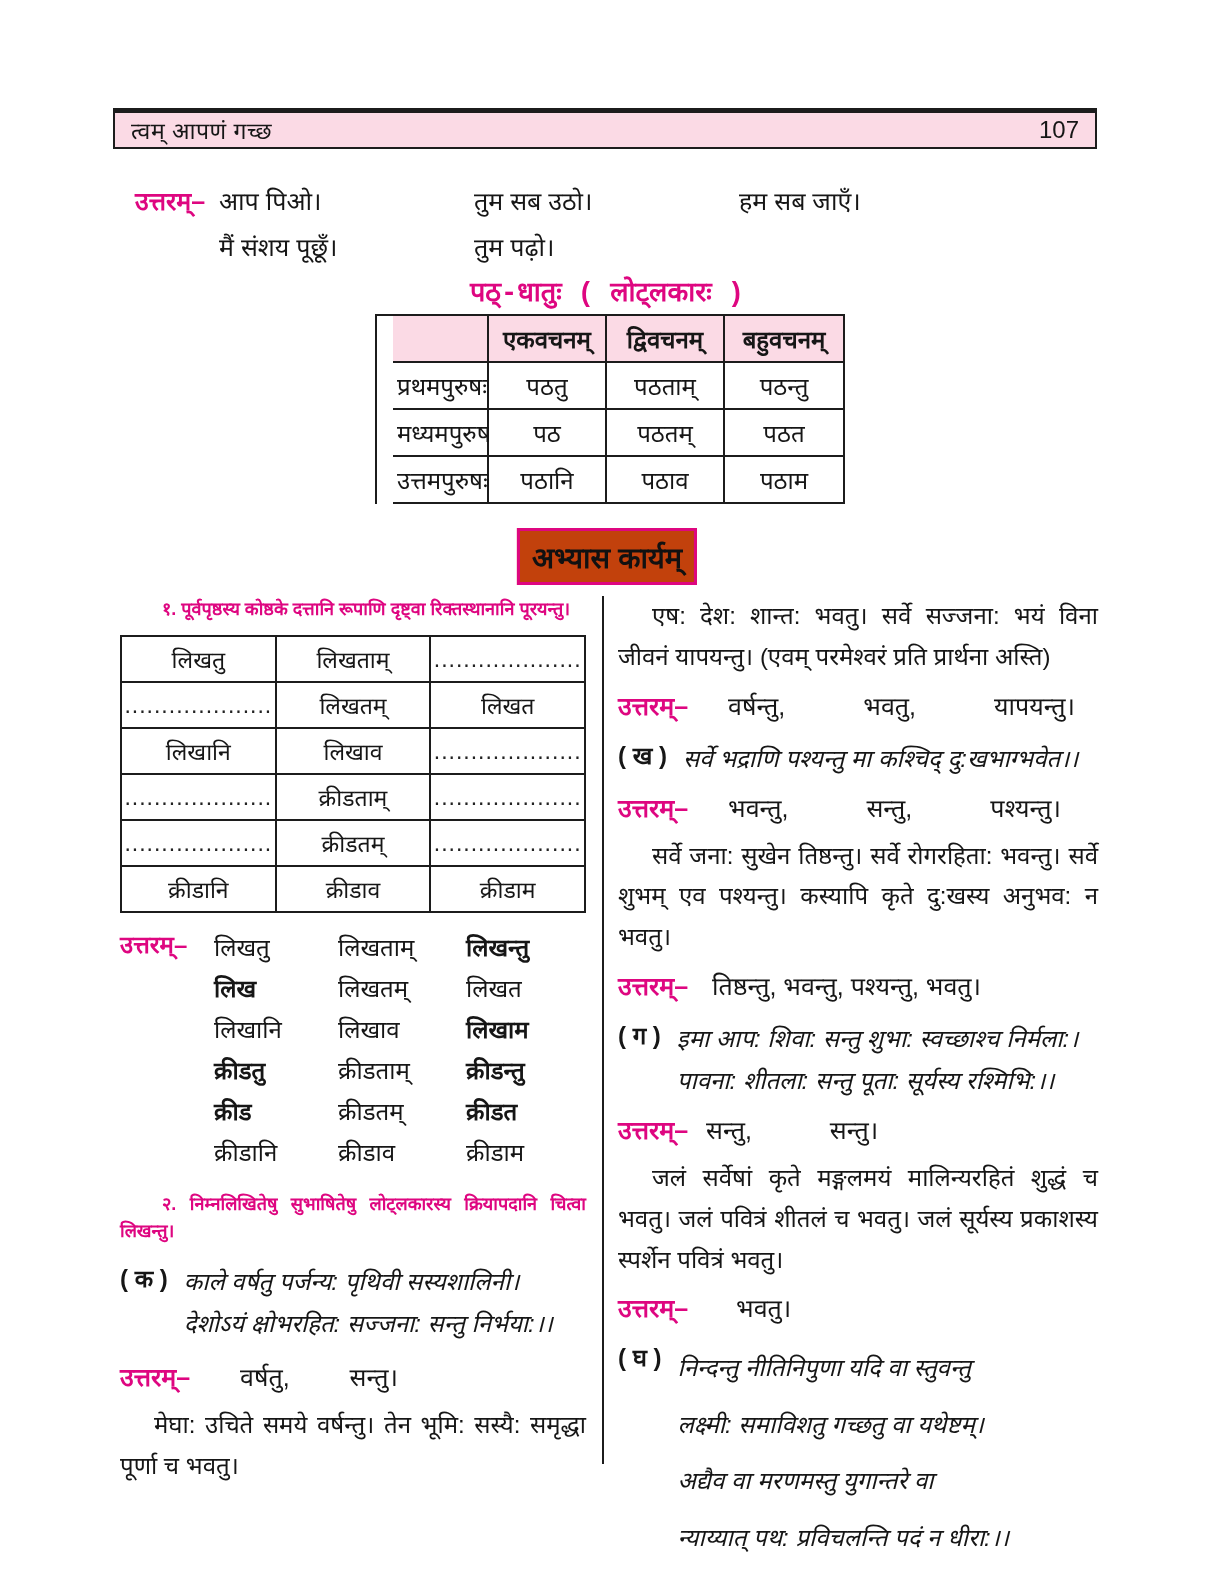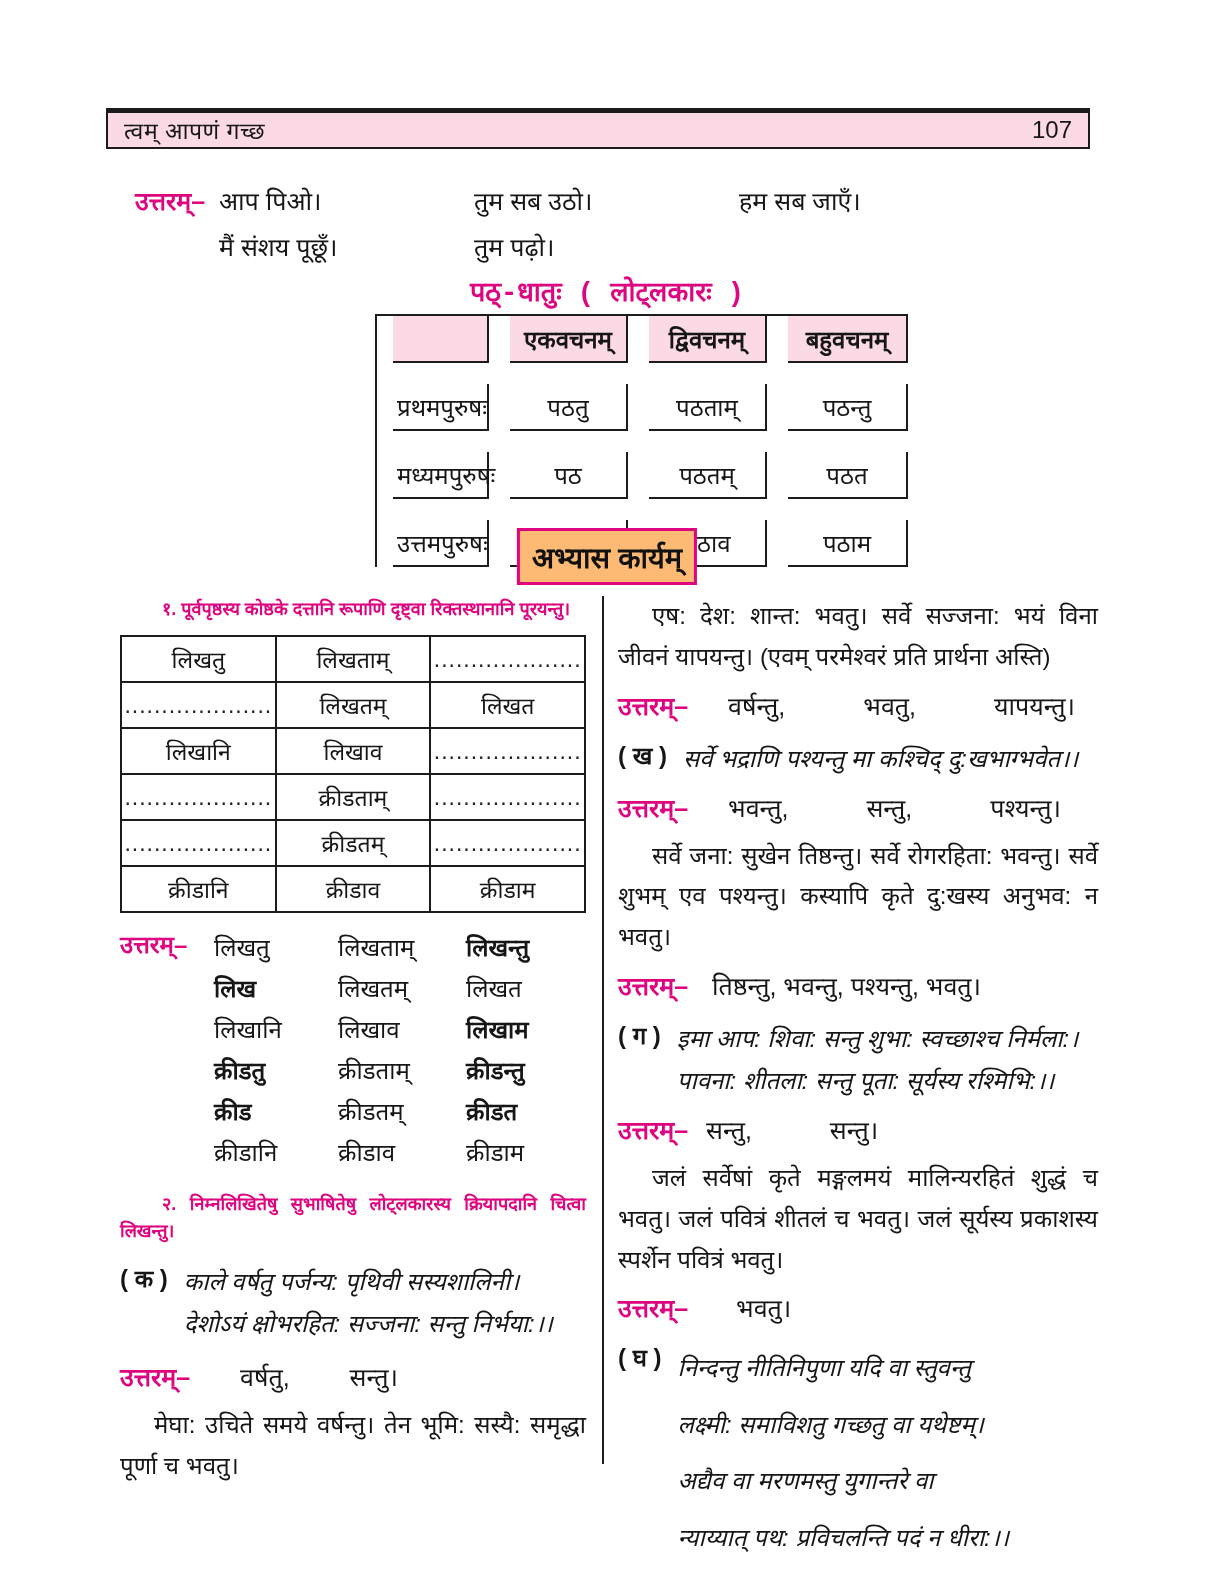--- a/index.html
+++ b/index.html
@@ -1,47 +1,47 @@
 <!DOCTYPE html>
 <html><head>
 <meta charset="utf-8">
 <style>
   html,body{margin:0;padding:0;background:#ffffff;}
   body{width:1214px;height:1571px;font-family:"Liberation Sans","DejaVu Sans",sans-serif;color:#161616;}
   .page{position:relative;width:1214px;height:1571px;overflow:hidden;background:#fff;}
 
   
-  .header-bar{position:absolute;left:106px;top:108px;width:948px;height:34px;
+  .header-bar{position:absolute;left:113px;top:108px;width:948px;height:34px;
     background:#fbdae5;border:2px solid #1c1c1c;border-top-width:5px;
     display:flex;align-items:center;justify-content:space-between;padding:0 16px;font-size:23px;gap:44px;}
   .header-title{letter-spacing:.5px;}
   .page-num{font-size:24px;}
 
   
   .top-answers{position:absolute;left:135px;top:178px;width:960px;display:flex;font-size:25px;line-height:46px;}
   .ans-label{color:#de0680;font-weight:bold;white-space:nowrap;margin-right:14px;}
   .top-col{flex:0 0 auto;}
   .top-col.c1{width:255px;}
   .top-col.c2{width:265px;}
   .top-col.c3{width:280px;}
 
   
   .paradigm-title{position:absolute;left:0;top:272px;width:1214px;text-align:center;
     color:#de0680;font-weight:bold;font-size:27px;font-family:Liberation Mono, monospace;}
   .paradigm{position:absolute;left:375px;top:314px;display:grid;
     grid-template-columns:112px 118px 118px 120px;border-left:2px solid #1c1c1c;border-top:2px solid #1c1c1c;
-    font-size:24px;gap:21px;}
+    font-size:24px;}
   .paradigm .cell{border-right:2px solid #1c1c1c;border-bottom:2px solid #1c1c1c;
     height:45px;display:flex;align-items:center;justify-content:center;background:#fff;}
   .paradigm .hcell{background:#fbdae5;font-weight:bold;}
   .paradigm .cell:nth-child(4n+1){justify-content:flex-start;padding-left:4px;margin-left:16px;}
 
   
   .section-box{position:absolute;left:50%;top:528px;transform:translateX(-50%);
-    background:#fdba74;border:3px solid #de0680;padding:6px 12px;font-size:29px;font-weight:bold;color:#111;}
+    background:#c2410c;border:3px solid #de0680;padding:6px 12px;font-size:29px;font-weight:bold;color:#111;}
 
   
   .cols{position:absolute;left:120px;top:596px;width:978px;display:flex;}
   .col-left{width:466px;flex:0 0 auto;}
   .divider{width:2px;background:#1c1c1c;margin:0 14px 0 16px;height:868px;flex:0 0 auto;}
   .col-right{flex:1 1 auto;}
 
   .ex-heading{color:#de0680;font-weight:bold;font-size:18px;line-height:1.5;text-indent:42px;text-align:justify;}
   .fill-table{margin-top:12px;display:grid;grid-template-columns:1fr 1fr 1fr;
     border-left:2px solid #1c1c1c;border-top:2px solid #1c1c1c;font-size:23px;}

